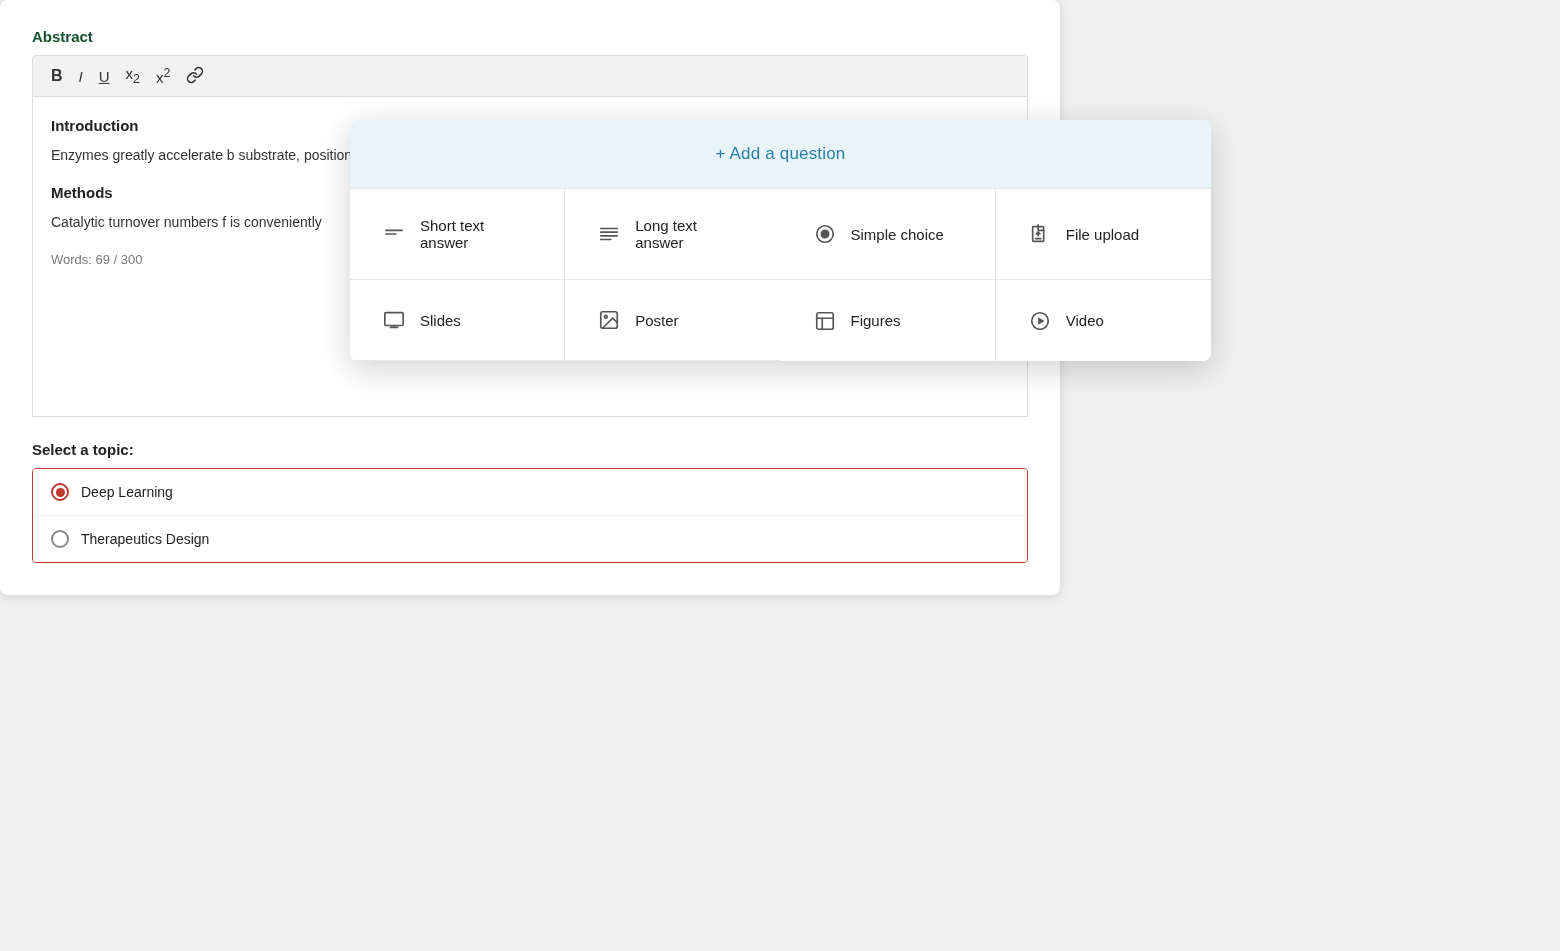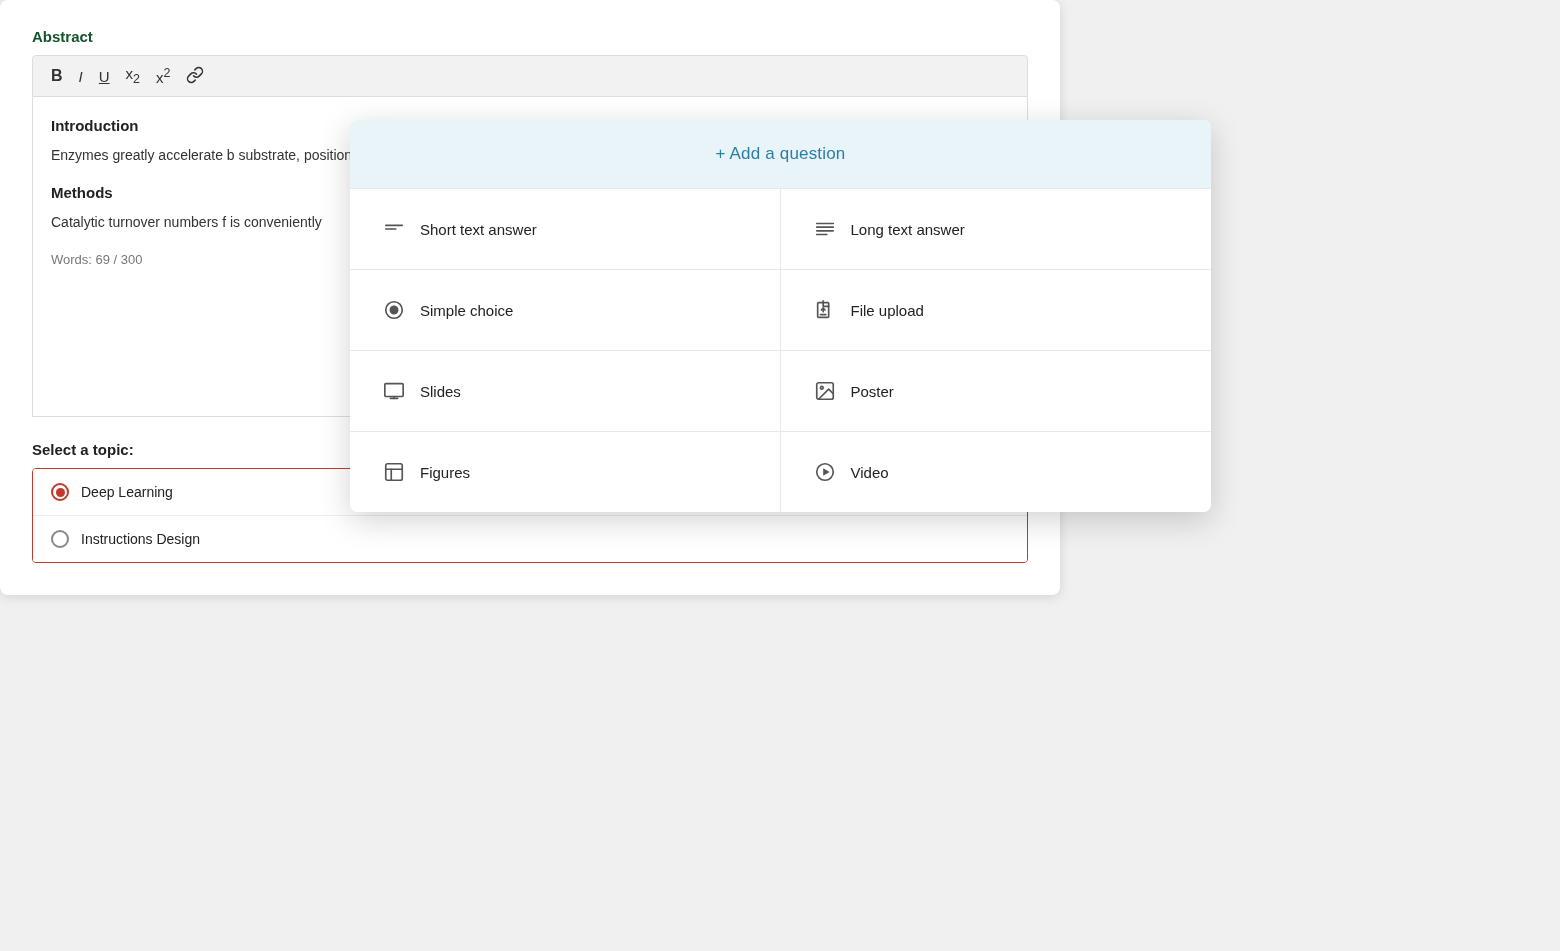--- a/index.html
+++ b/index.html
@@ -159,21 +159,21 @@
       cursor: pointer;
       font-size: 17px;
       color: #2a7fa8;
       font-weight: 500;
       letter-spacing: 0.01em;
     }
 
     
     .question-grid {
       display: grid;
-      grid-template-columns: 1fr 1fr;
+      grid-template-columns: 1fr 1fr 1fr 1fr;
       border-top: 1px solid #e8e8e8;
     }
 
     .question-cell {
       display: flex;
       align-items: center;
       gap: 14px;
       padding: 28px 32px;
       border-bottom: 1px solid #e8e8e8;
       border-right: 1px solid #e8e8e8;
@@ -244,21 +244,21 @@
     <div class="topic-label">Select a topic:</div>
     <div class="topic-options">
       <div class="topic-option">
         <div class="radio-icon selected">
           <div class="radio-inner"></div>
         </div>
         <span>Deep Learning</span>
       </div>
       <div class="topic-option">
         <div class="radio-icon"></div>
-        <span>Instructions Design</span>
+        <span>Therapeutics Design</span>
       </div>
     </div>
   </div>
 </div>
 
 <div class="popup-card">
   <button class="add-question-btn">+ Add a question</button>
 
   <div class="question-grid">
 

